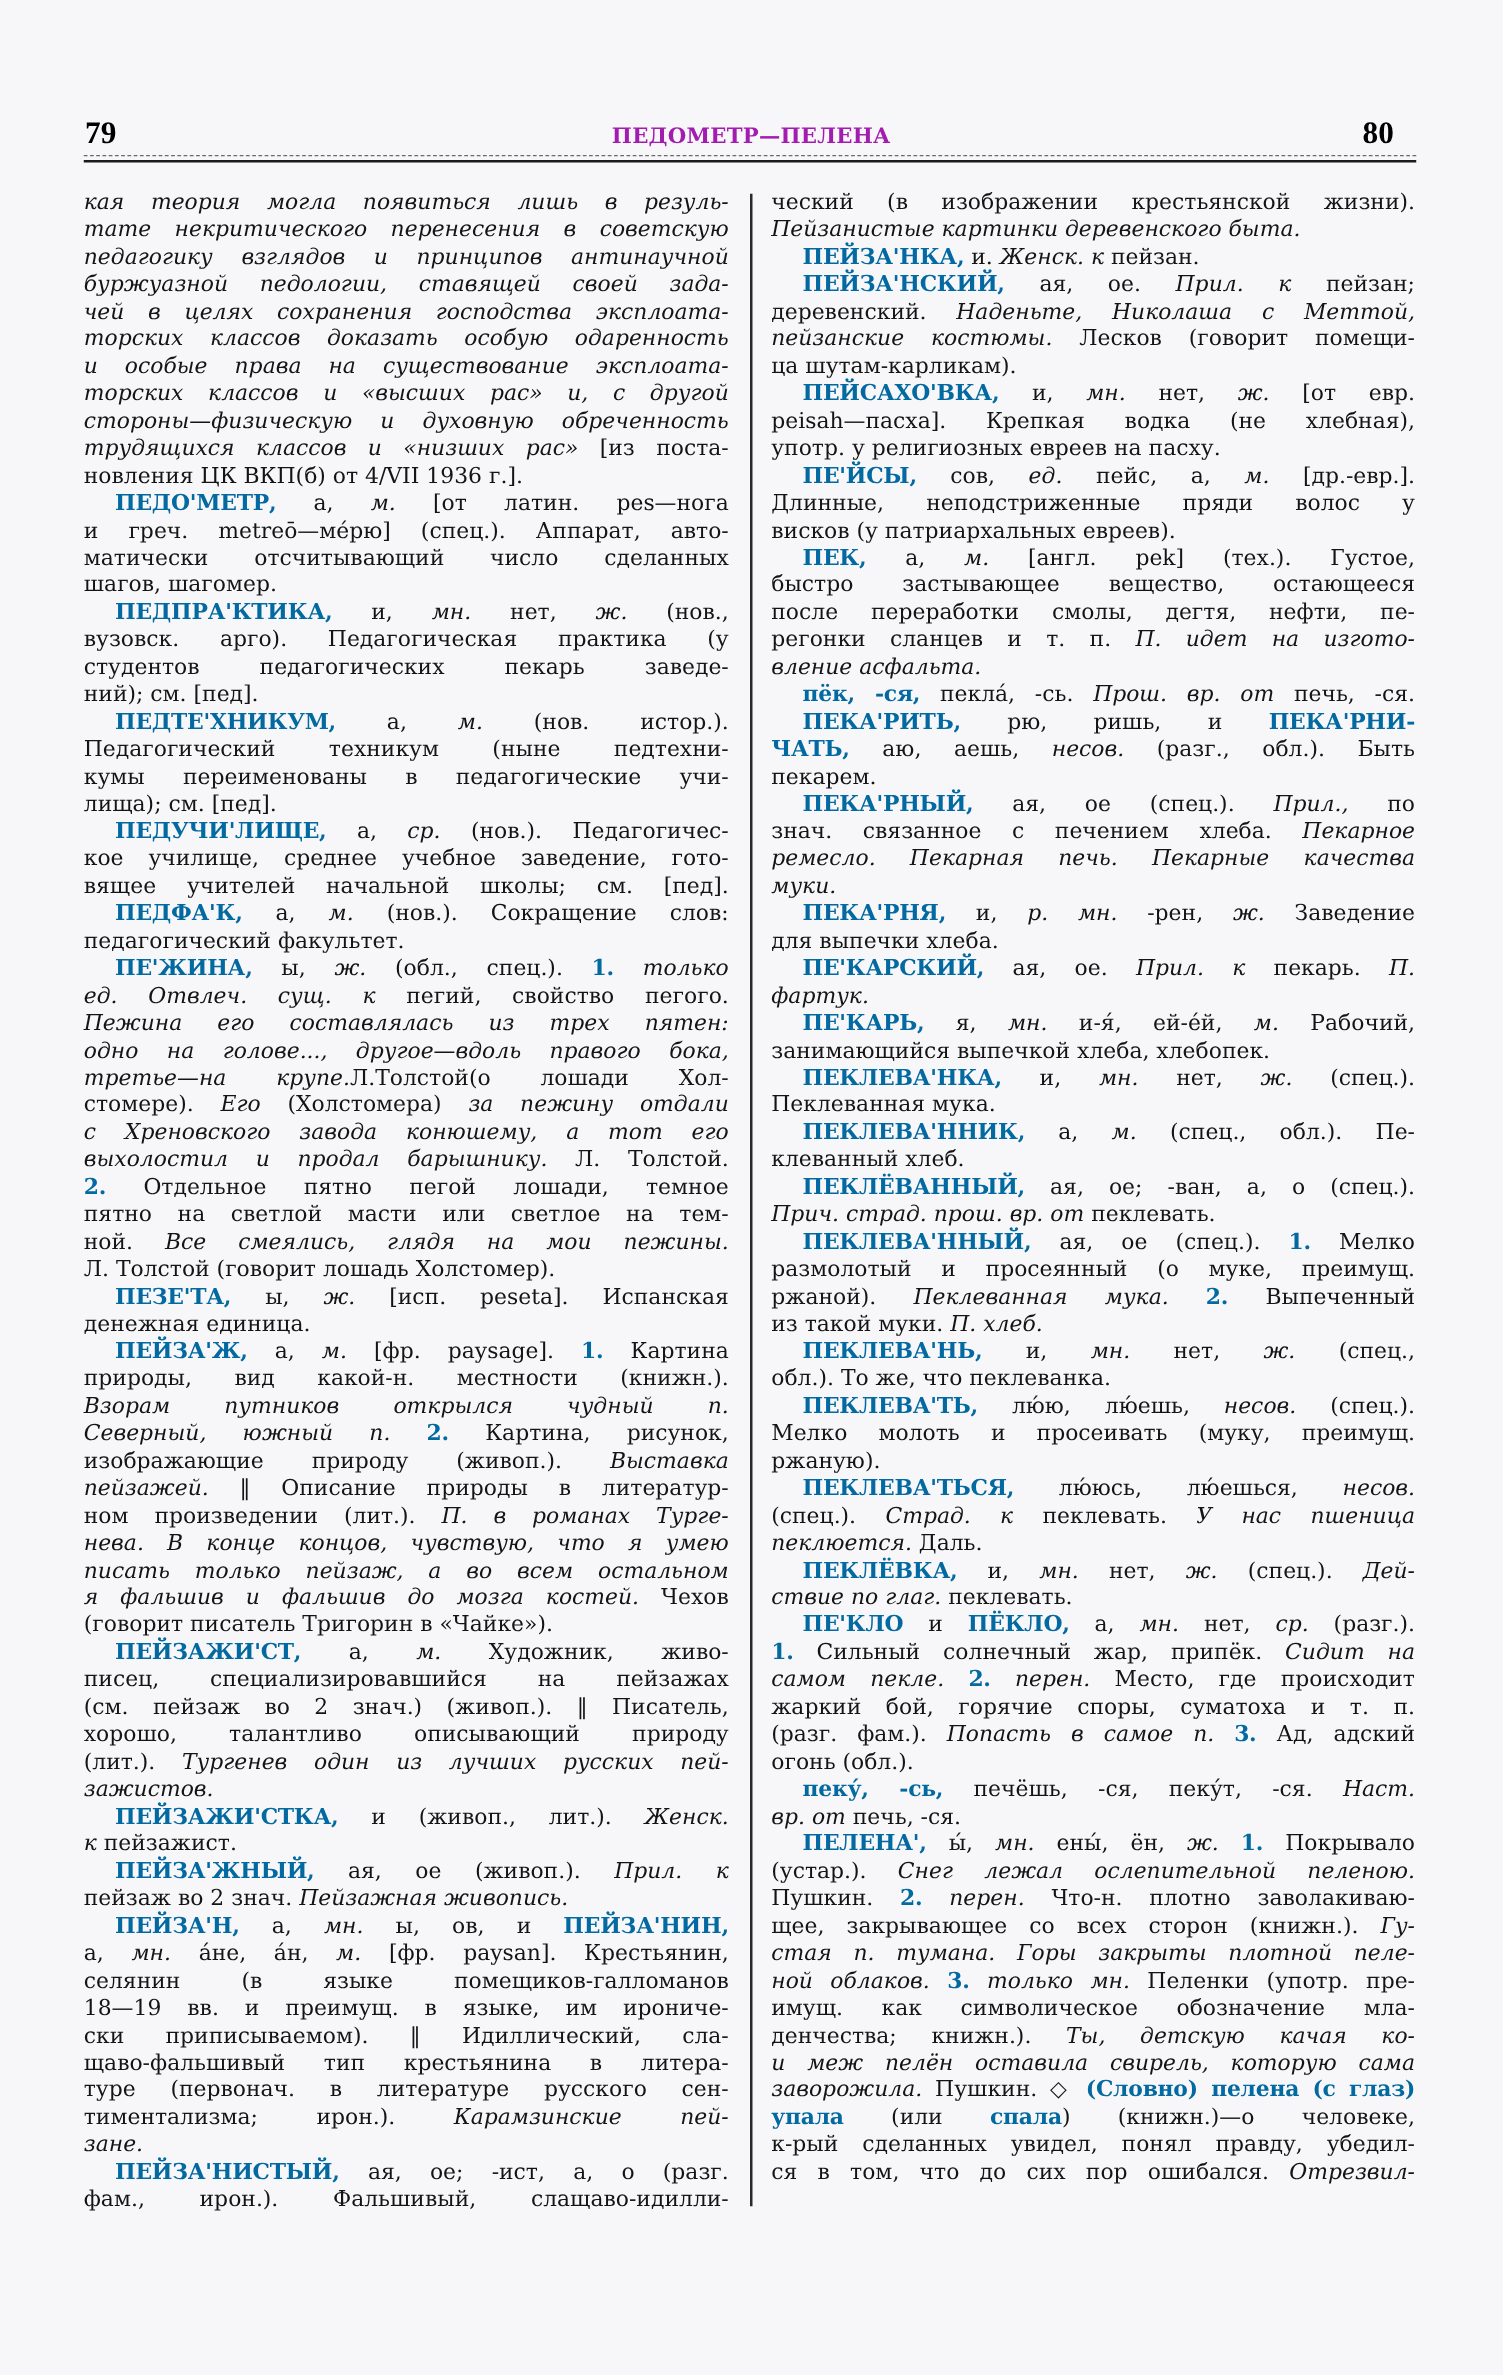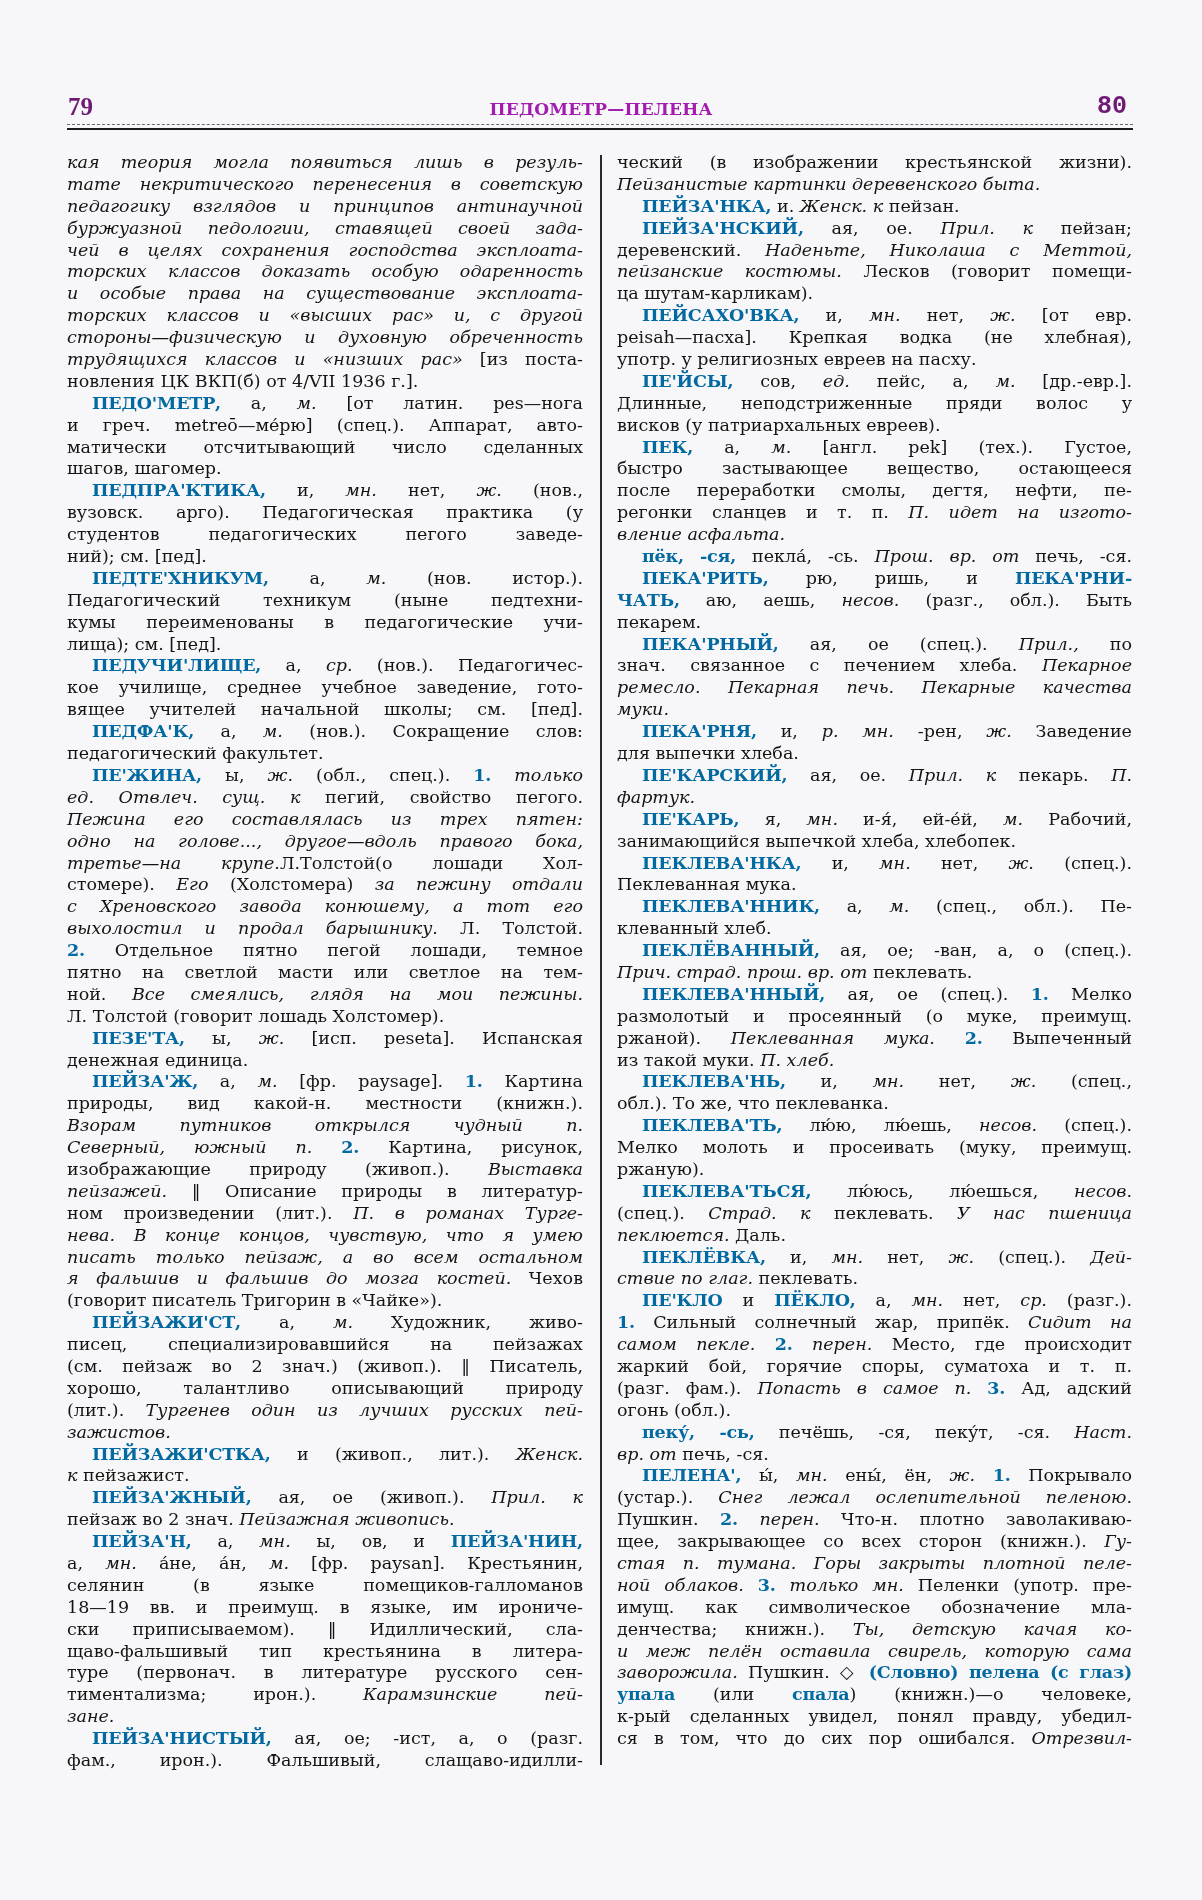--- a/index.html
+++ b/index.html
@@ -4,24 +4,24 @@
 <style>
   html, body { margin: 0; padding: 0; }
   body {
     width: 1202px; height: 1900px; position: relative; overflow: hidden;
     background: #f7f7f9; color: #141414;
     font-family: "DejaVu Serif", serif;
   }
   .page-num {
     position: absolute; top: 94px;
     font-family: "Liberation Serif", serif; font-weight: bold;
-    font-size: 25px; line-height: 26px; color: #701a75;
+    font-size: 25px; line-height: 26px; color: #000000;
   }
   #pn-left { left: 68px; }
-  #pn-right { right: 75px; font-family: Liberation Mono, monospace; }
+  #pn-right { right: 87px; }
   .running-title {
     position: absolute; left: 0; right: 0; top: 98px; text-align: center;
     font-family: "DejaVu Serif", serif; font-weight: bold;
     font-size: 17px; line-height: 22px; color: #a21caf; letter-spacing: 0.2px;
   }
   .rule-thin {
     position: absolute; left: 67px; width: 1066px; top: 124px; height: 0;
     border-top: 1px dashed #6a6a6a;
   }
   .rule-thick {
@@ -66,21 +66,21 @@
     <div class="line"><span class="ital">торских классов и «высших рас» и, с другой</span></div>
     <div class="line"><span class="ital">стороны—физическую и духовную обреченность</span></div>
     <div class="line"><span class="ital">трудящихся классов и «низших рас»</span><span class="norm"> [из поста-</span></div>
     <div class="line end"><span class="norm">новления ЦК ВКП(б) от 4/VII 1936 г.].</span></div>
     <div class="line ind"><span class="bold">ПЕДО'МЕТР,</span><span class="norm"> а, </span><span class="ital">м.</span><span class="norm"> [от латин. pes—нога</span></div>
     <div class="line"><span class="norm">и греч. metreō—ме́рю] (спец.). Аппарат, авто-</span></div>
     <div class="line"><span class="norm">матически отсчитывающий число сделанных</span></div>
     <div class="line end"><span class="norm">шагов, шагомер.</span></div>
     <div class="line ind"><span class="bold">ПЕДПРА'КТИКА,</span><span class="norm"> и, </span><span class="ital">мн.</span><span class="norm"> нет, </span><span class="ital">ж.</span><span class="norm"> (нов.,</span></div>
     <div class="line"><span class="norm">вузовск. арго). Педагогическая практика (у</span></div>
-    <div class="line"><span class="norm">студентов педагогических пегого заведе-</span></div>
+    <div class="line"><span class="norm">студентов педагогических пекарь заведе-</span></div>
     <div class="line end"><span class="norm">ний); см. [пед].</span></div>
     <div class="line ind"><span class="bold">ПЕДТЕ'ХНИКУМ,</span><span class="norm"> а, </span><span class="ital">м.</span><span class="norm"> (нов. истор.).</span></div>
     <div class="line"><span class="norm">Педагогический техникум (ныне педтехни-</span></div>
     <div class="line"><span class="norm">кумы переименованы в педагогические учи-</span></div>
     <div class="line end"><span class="norm">лища); см. [пед].</span></div>
     <div class="line ind"><span class="bold">ПЕДУЧИ'ЛИЩЕ,</span><span class="norm"> а, </span><span class="ital">ср.</span><span class="norm"> (нов.). Педагогичес-</span></div>
     <div class="line"><span class="norm">кое училище, среднее учебное заведение, гото-</span></div>
     <div class="line"><span class="norm">вящее учителей начальной школы; см. [пед].</span></div>
     <div class="line ind"><span class="bold">ПЕДФА'К,</span><span class="norm"> а, </span><span class="ital">м.</span><span class="norm"> (нов.). Сокращение слов:</span></div>
     <div class="line end"><span class="norm">педагогический факультет.</span></div>

